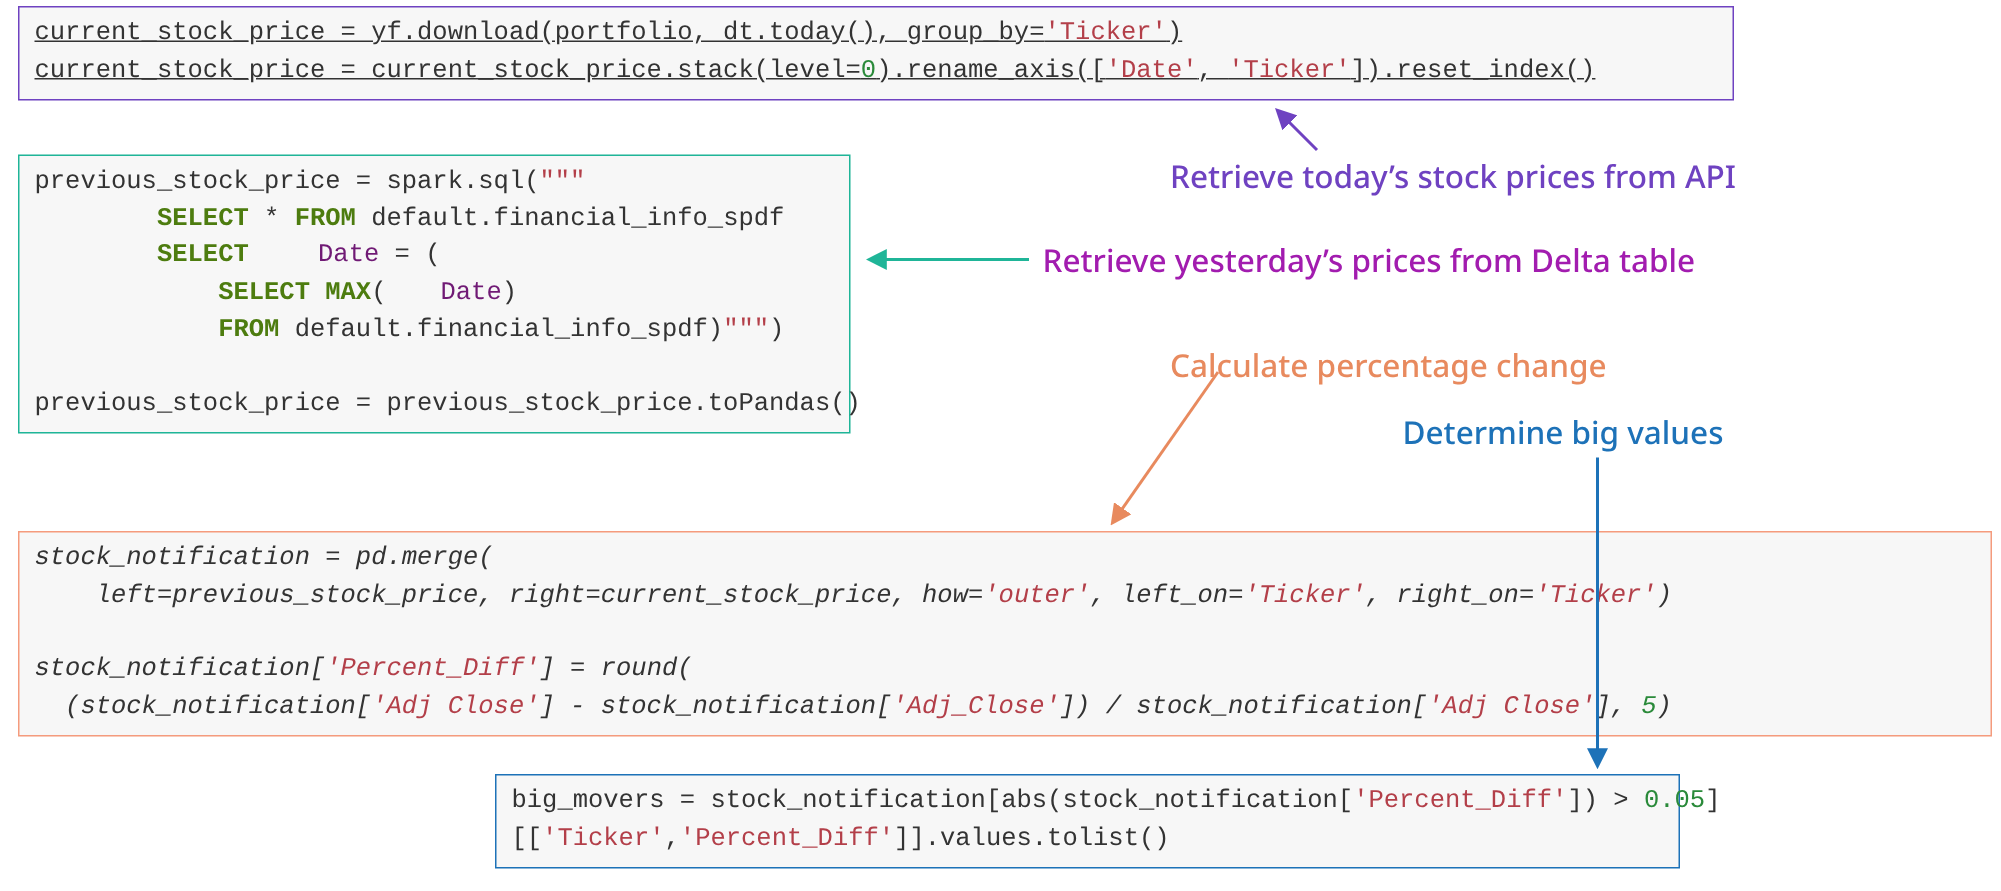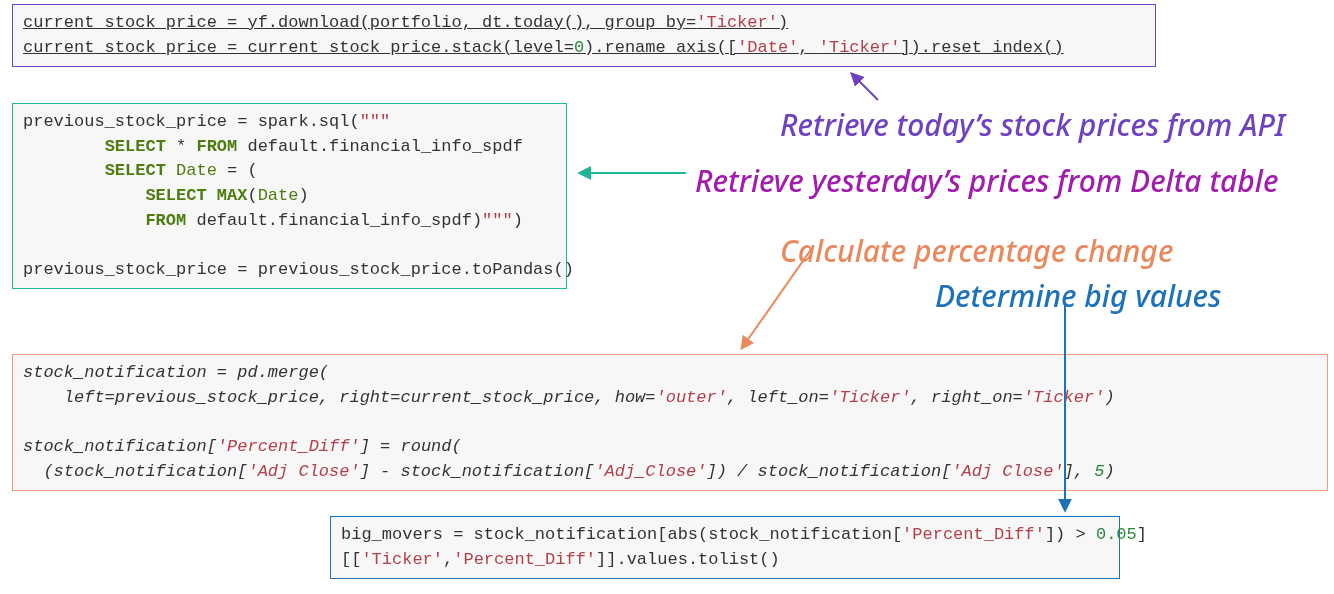--- a/index.html
+++ b/index.html
@@ -2,29 +2,29 @@
 <html><head>
 <meta charset="utf-8">
 <style>
   html,body{margin:0;padding:0;background:#fff;font-family:ui-sans-serif,system-ui,-apple-system,"Segoe UI",Arial,sans-serif;}
   .stage{position:relative;width:1334px;height:594px;}
   .codebox{position:absolute;background:#f7f7f7;padding:6px 10px 6px 10px;white-space:pre;font-family:ui-monospace,SFMono-Regular,Menlo,Consolas,"Liberation Mono",monospace;font-size:17px;line-height:1.45;color:#333;box-sizing:border-box;}
   .b-purple{border:1.5px solid #6f42c1;}
   .b-teal  {border:1.5px solid #1fb598;}
   .b-coral {border:1.5px solid #f59b7d;}
   .b-blue  {border:1.5px solid #1d72b8;}
-  .label{position:absolute;font-size:30px;font-weight:500;white-space:nowrap;font-style:italic;}
+  .label{position:absolute;font-size:21px;font-weight:500;white-space:nowrap;}
   .c-purple{color:#6f42c1;}
   .c-teal  {color:#a21caf;}
   .c-coral {color:#e88a5e;}
   .c-blue  {color:#1d72b8;}
   
   .s   {color:#b33f49;}           
   .sb  {color:#4d7c0f;font-weight:600;} 
-  .id  {color:#4d7c0f;}           
+  .id  {color:#701a75;margin-left:36px;}           
   .num {color:#2a8a3a;}
   svg.arrows{position:absolute;left:0;top:0;width:1334px;height:594px;pointer-events:none;}
 </style>
 </head>
 <body>
 
 <div class="stage">
 
   <div class="codebox b-purple" style="left:12px;top:4px;width:1144px;text-decoration:underline;">current_stock_price = yf.download(portfolio, dt.today(), group_by=<span class="s">'Ticker'</span>)
 current_stock_price = current_stock_price.stack(level=<span class="num">0</span>).rename_axis([<span class="s">'Date'</span>, <span class="s">'Ticker'</span>]).reset_index()</div>

